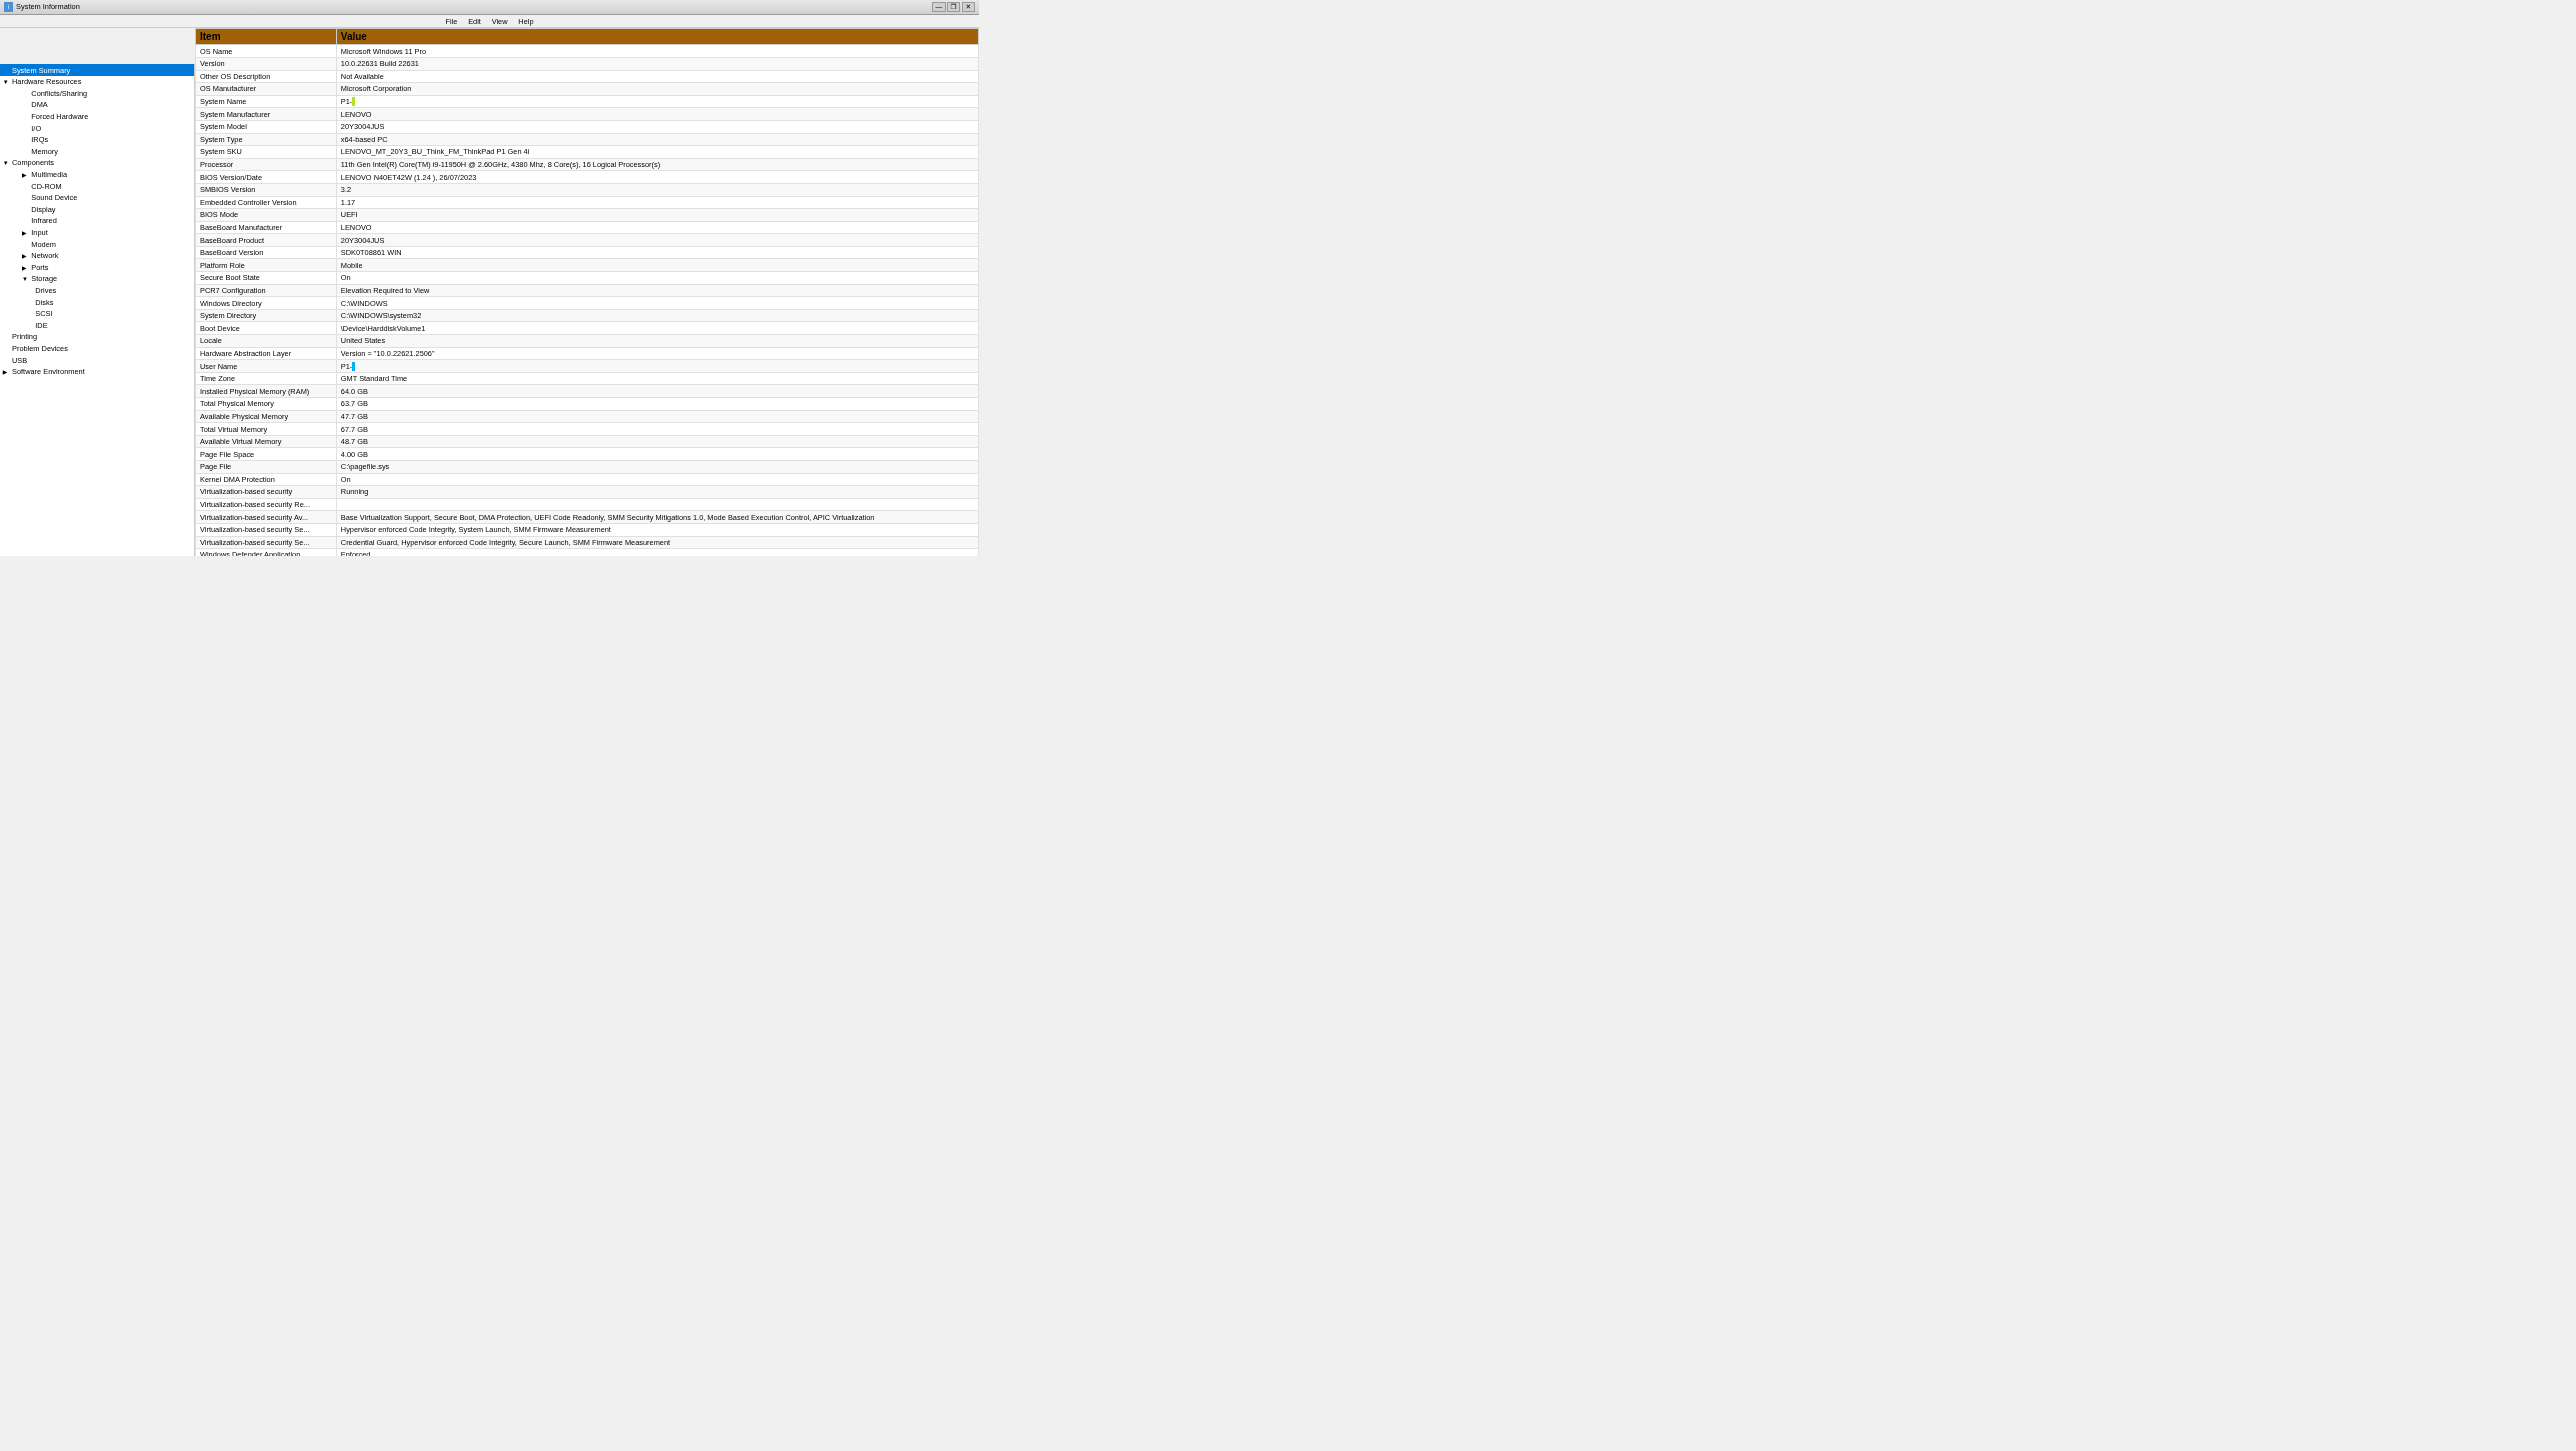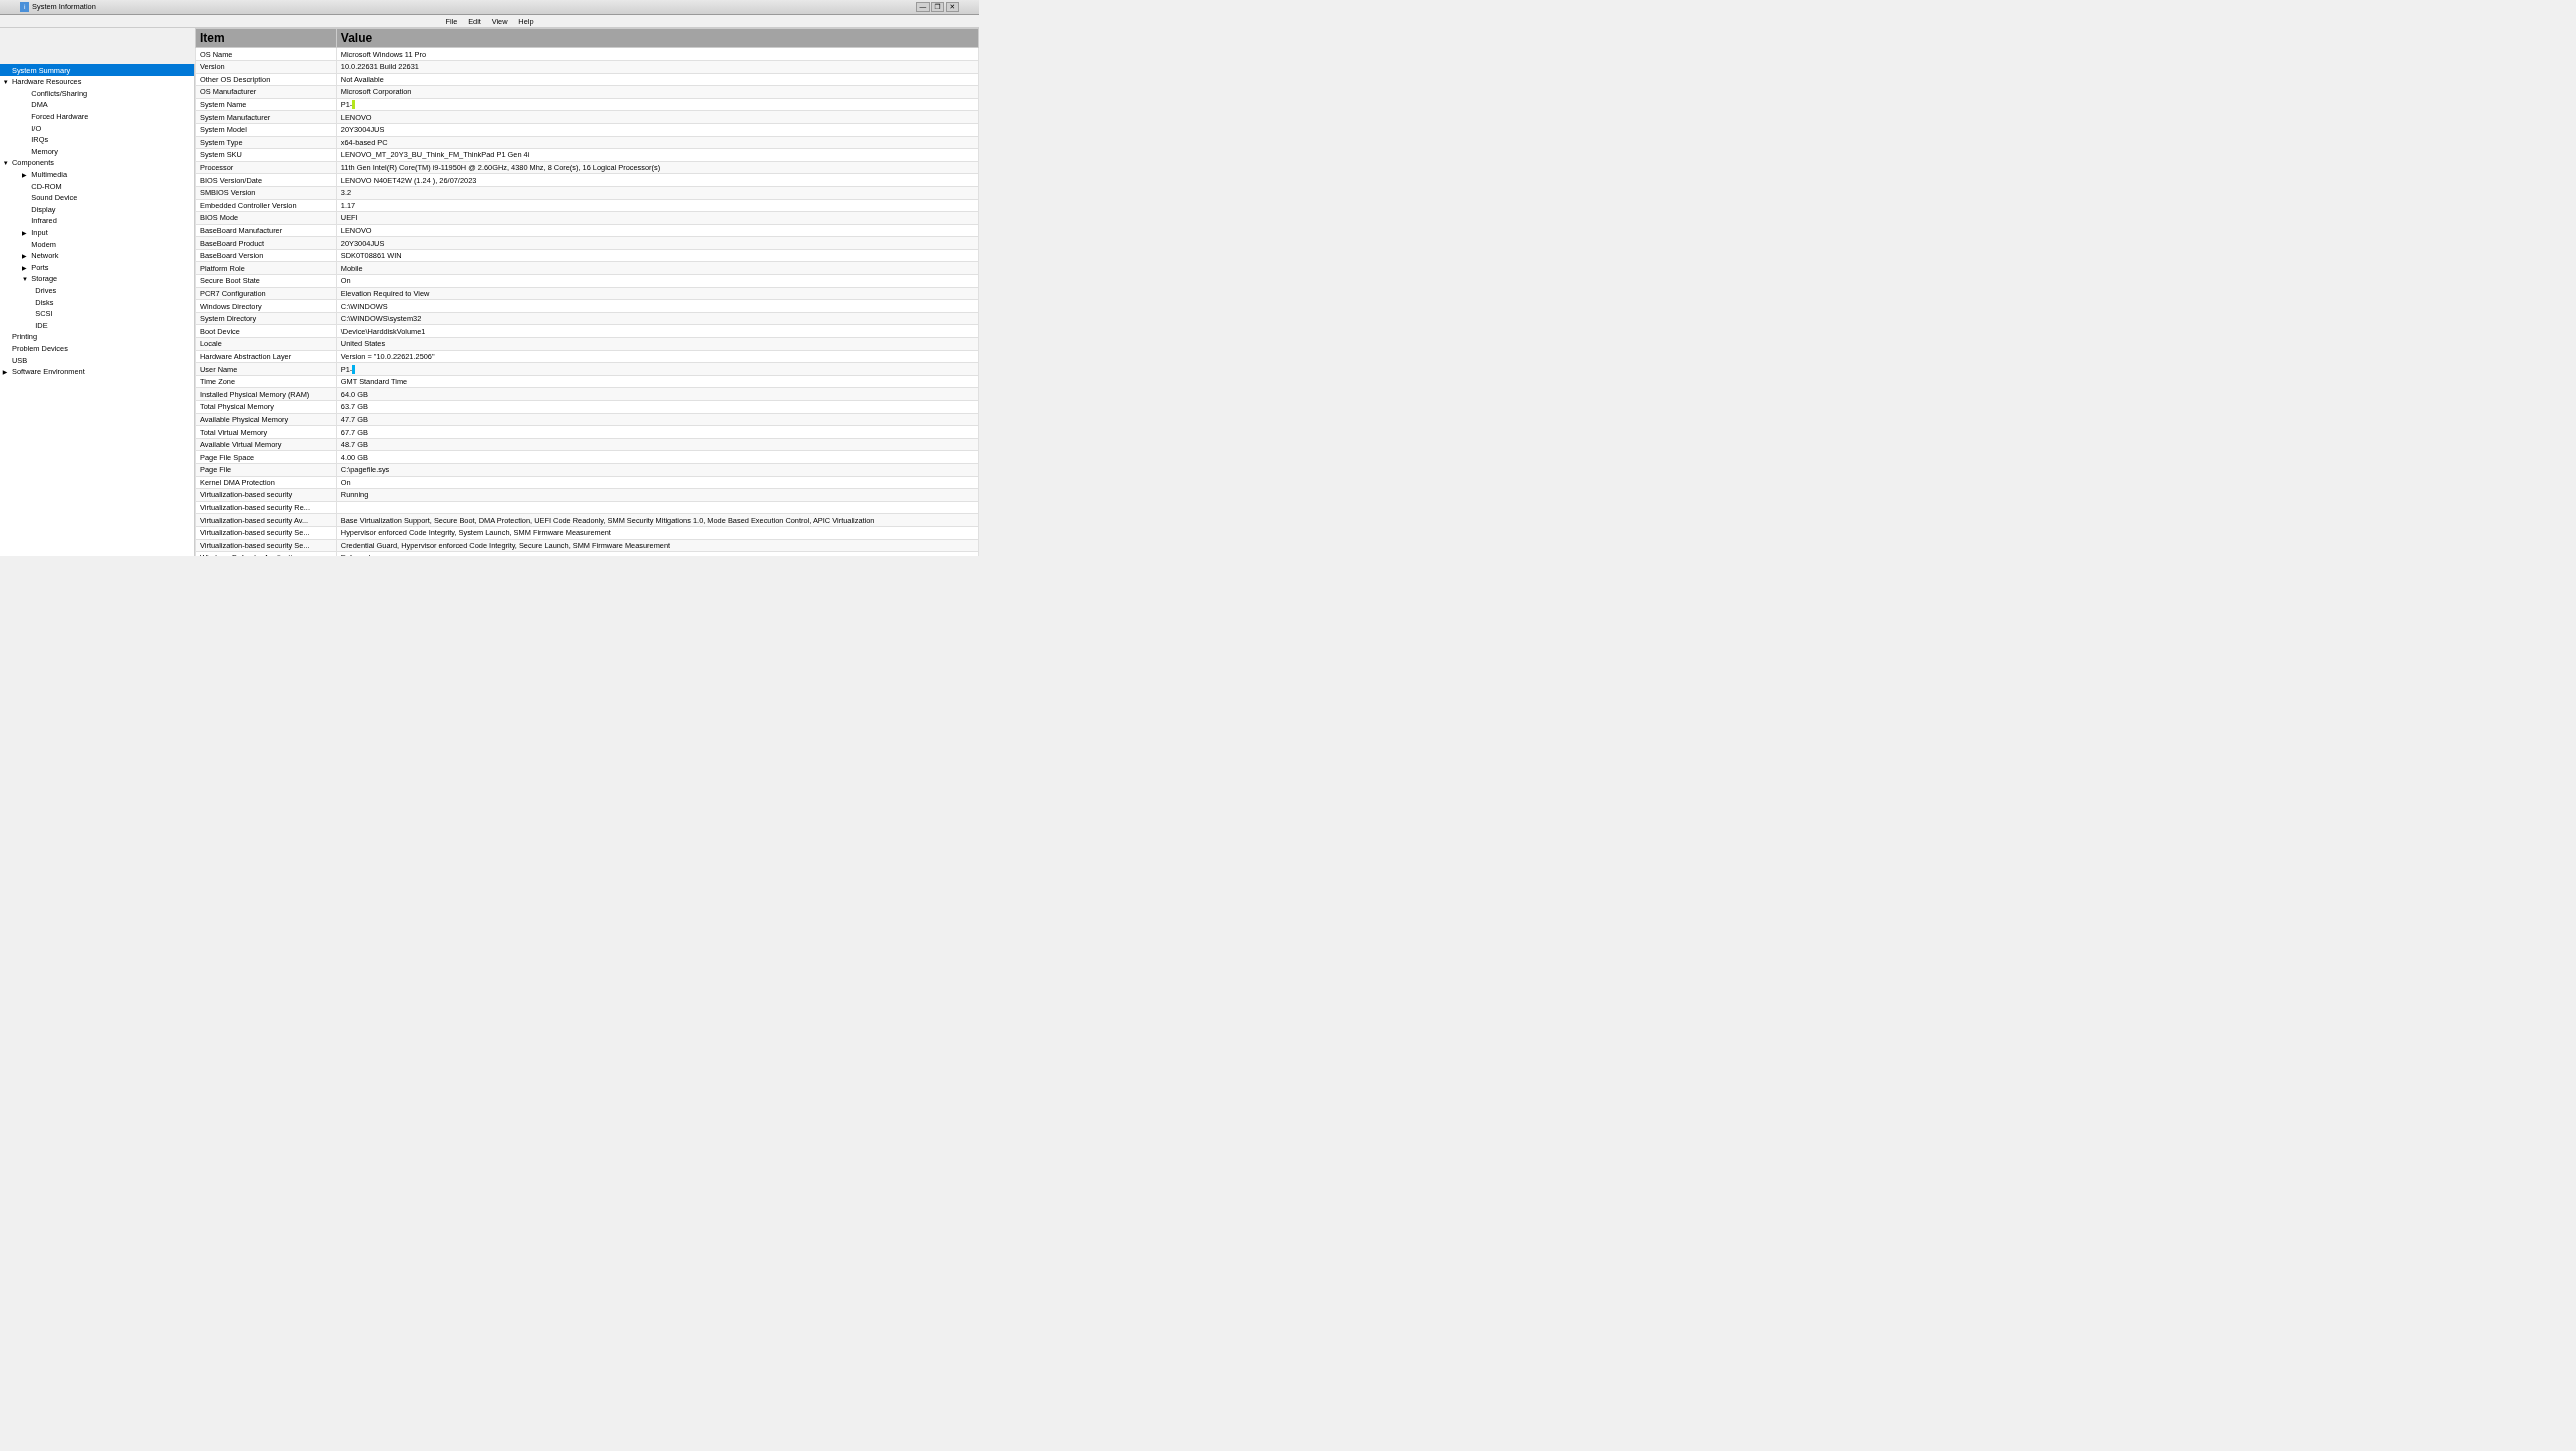--- a/index.html
+++ b/index.html
@@ -11,21 +11,21 @@
       width: 979px;
       height: 556px;
       overflow: hidden;
     }
     .title-bar {
       background: linear-gradient(to bottom, #e8e8e8, #d0d0d0);
       height: 15px;
       display: flex;
       align-items: center;
       justify-content: space-between;
-      padding: 0 20px;
+      padding: 0 4px;
       border-bottom: 0.7px solid #999;
     }
     .title-bar-left {
       display: flex;
       align-items: center;
       gap: 2.7px;
     }
     .title-bar-icon {
       width: 9.4px;
       height: 9.4px;
@@ -102,26 +102,26 @@
     .content-panel {
       flex: 1;
       background: #fff;
       overflow: auto;
     }
     table {
       width: 100%;
       border-collapse: collapse;
     }
     th {
-      background: #a3a3a3;
+      background: #a16207;
       border: 0.7px solid #ccc;
       padding: 2px 4px;
       text-align: left;
       font-weight: bold;
-      font-size: 12px;
+      font-size: 10px;
       position: sticky;
       top: 0;
     }
     td {
       border: 0.7px solid #e0e0e0;
       padding: 1.3px 4px;
       font-size: 7.4px;
       vertical-align: top;
     }
     tr:nth-child(even) td { background: #f8f8f8; }

